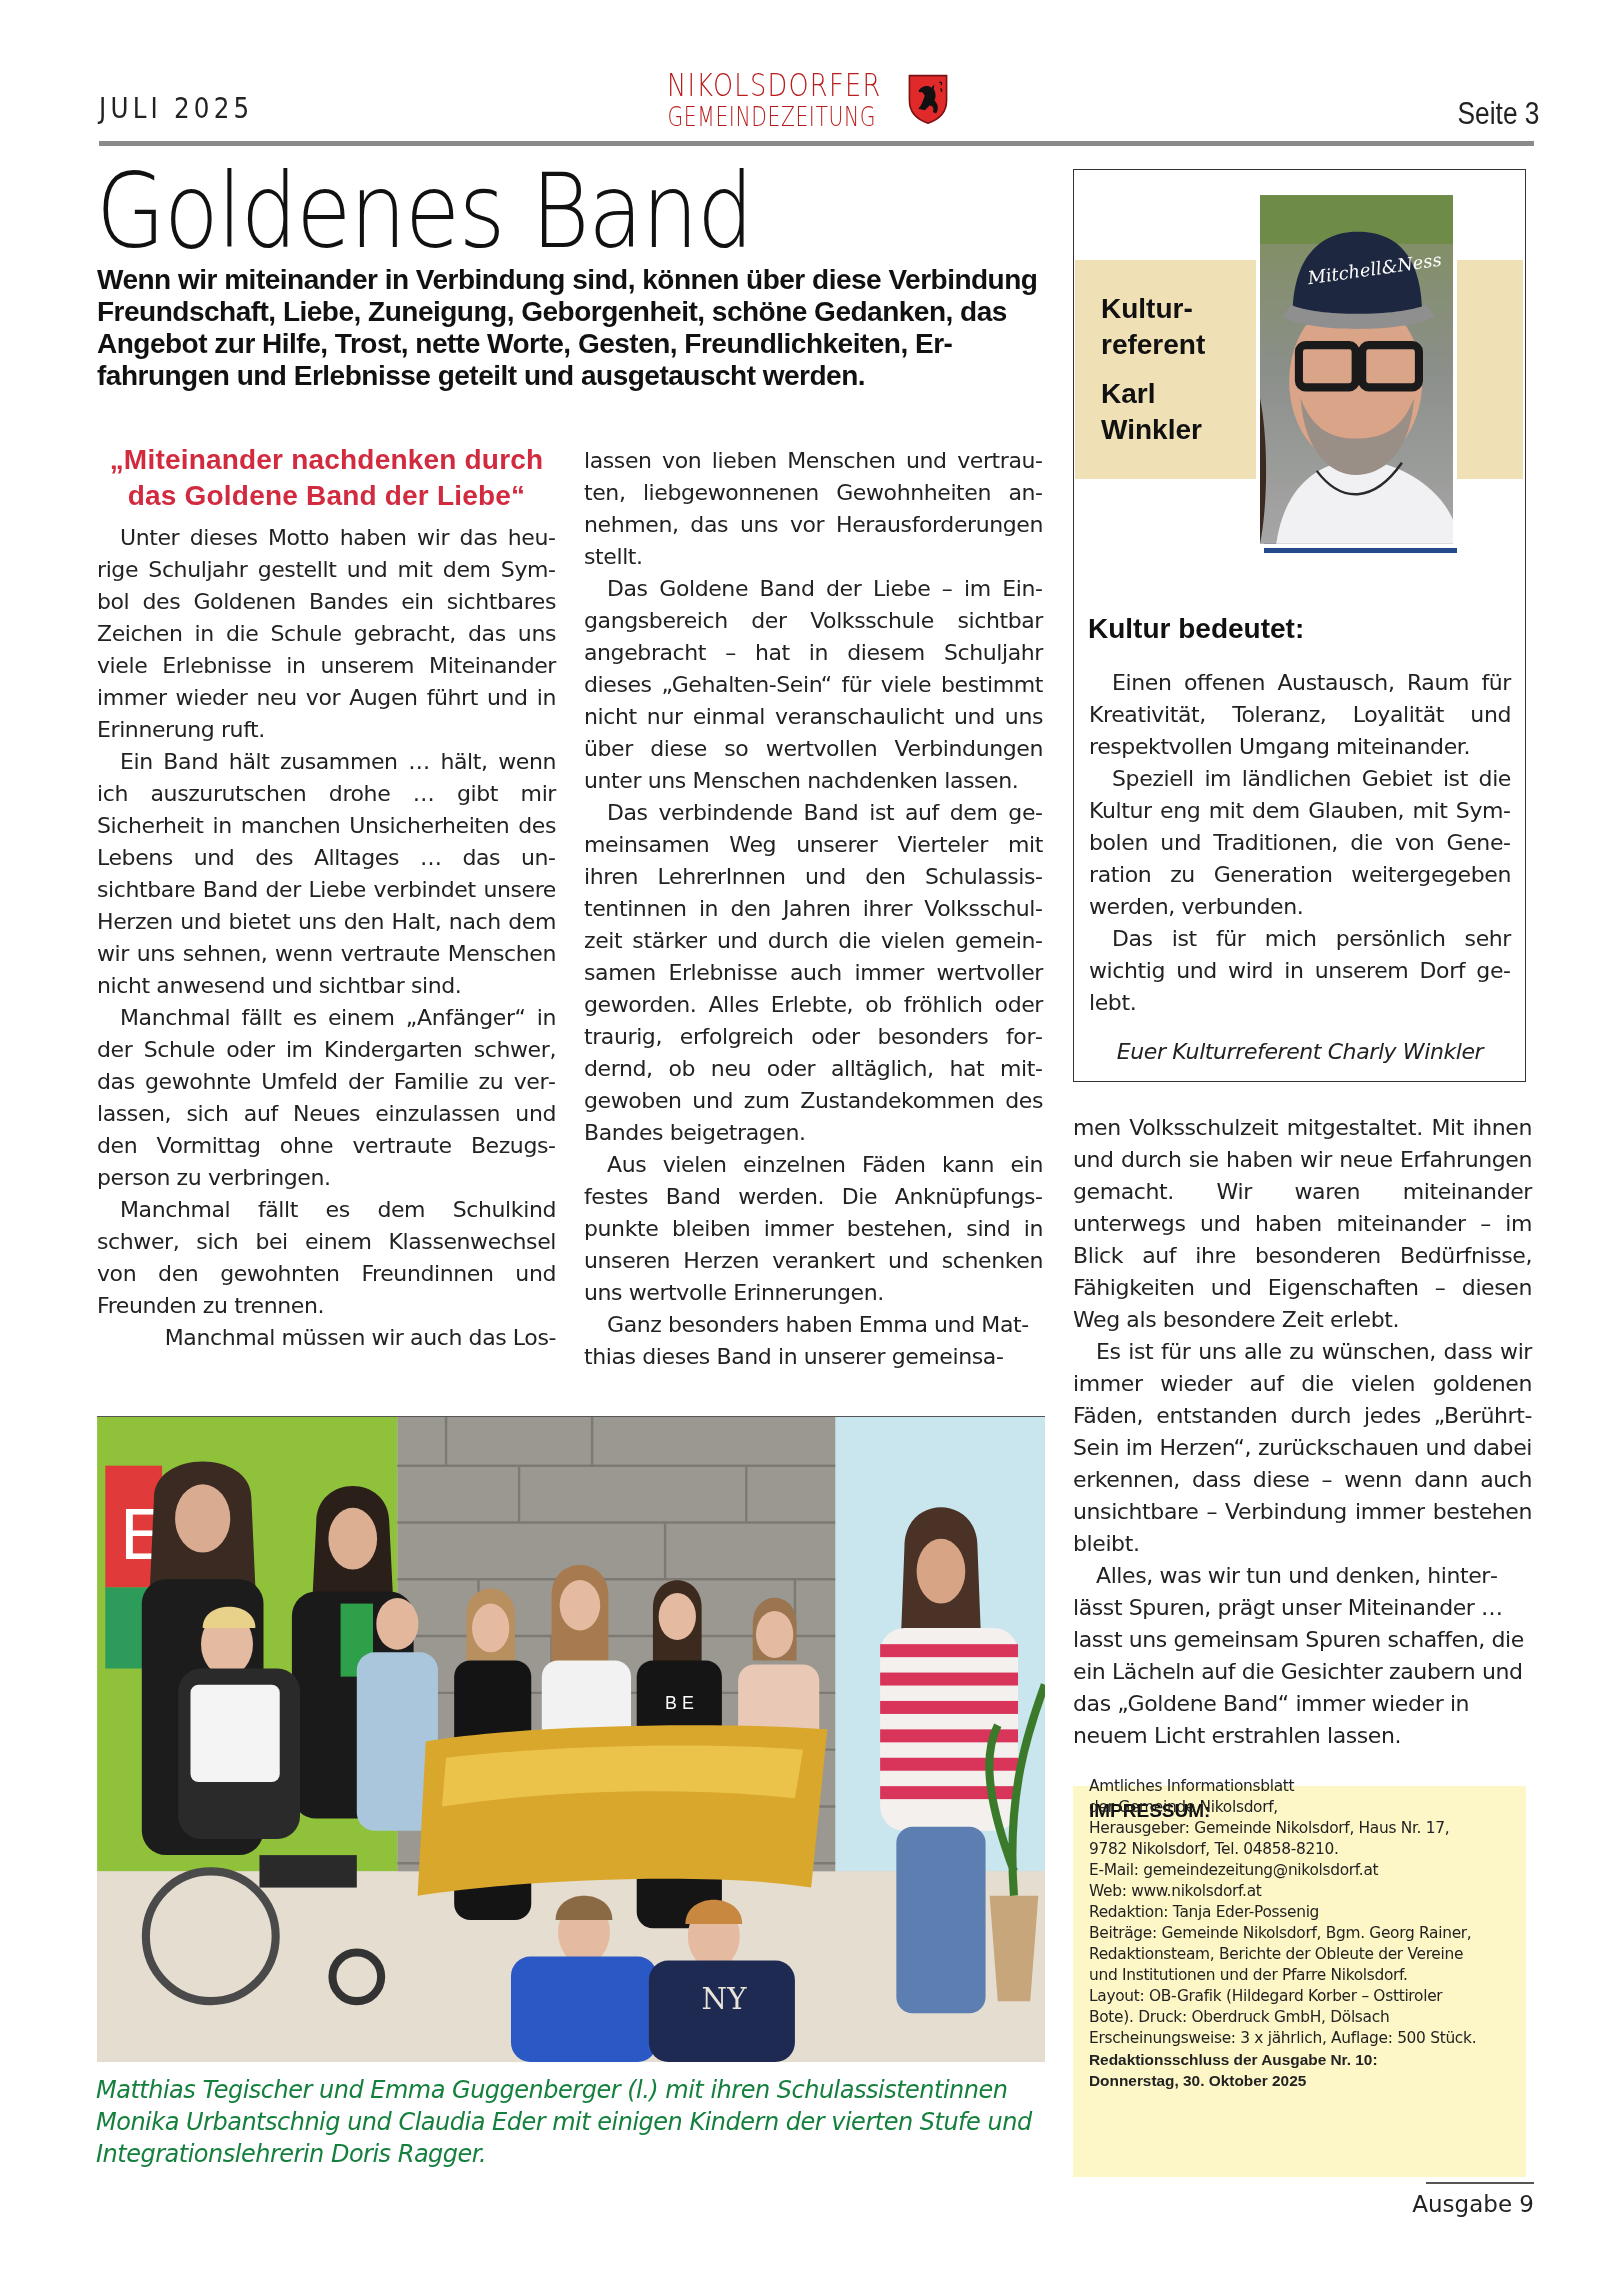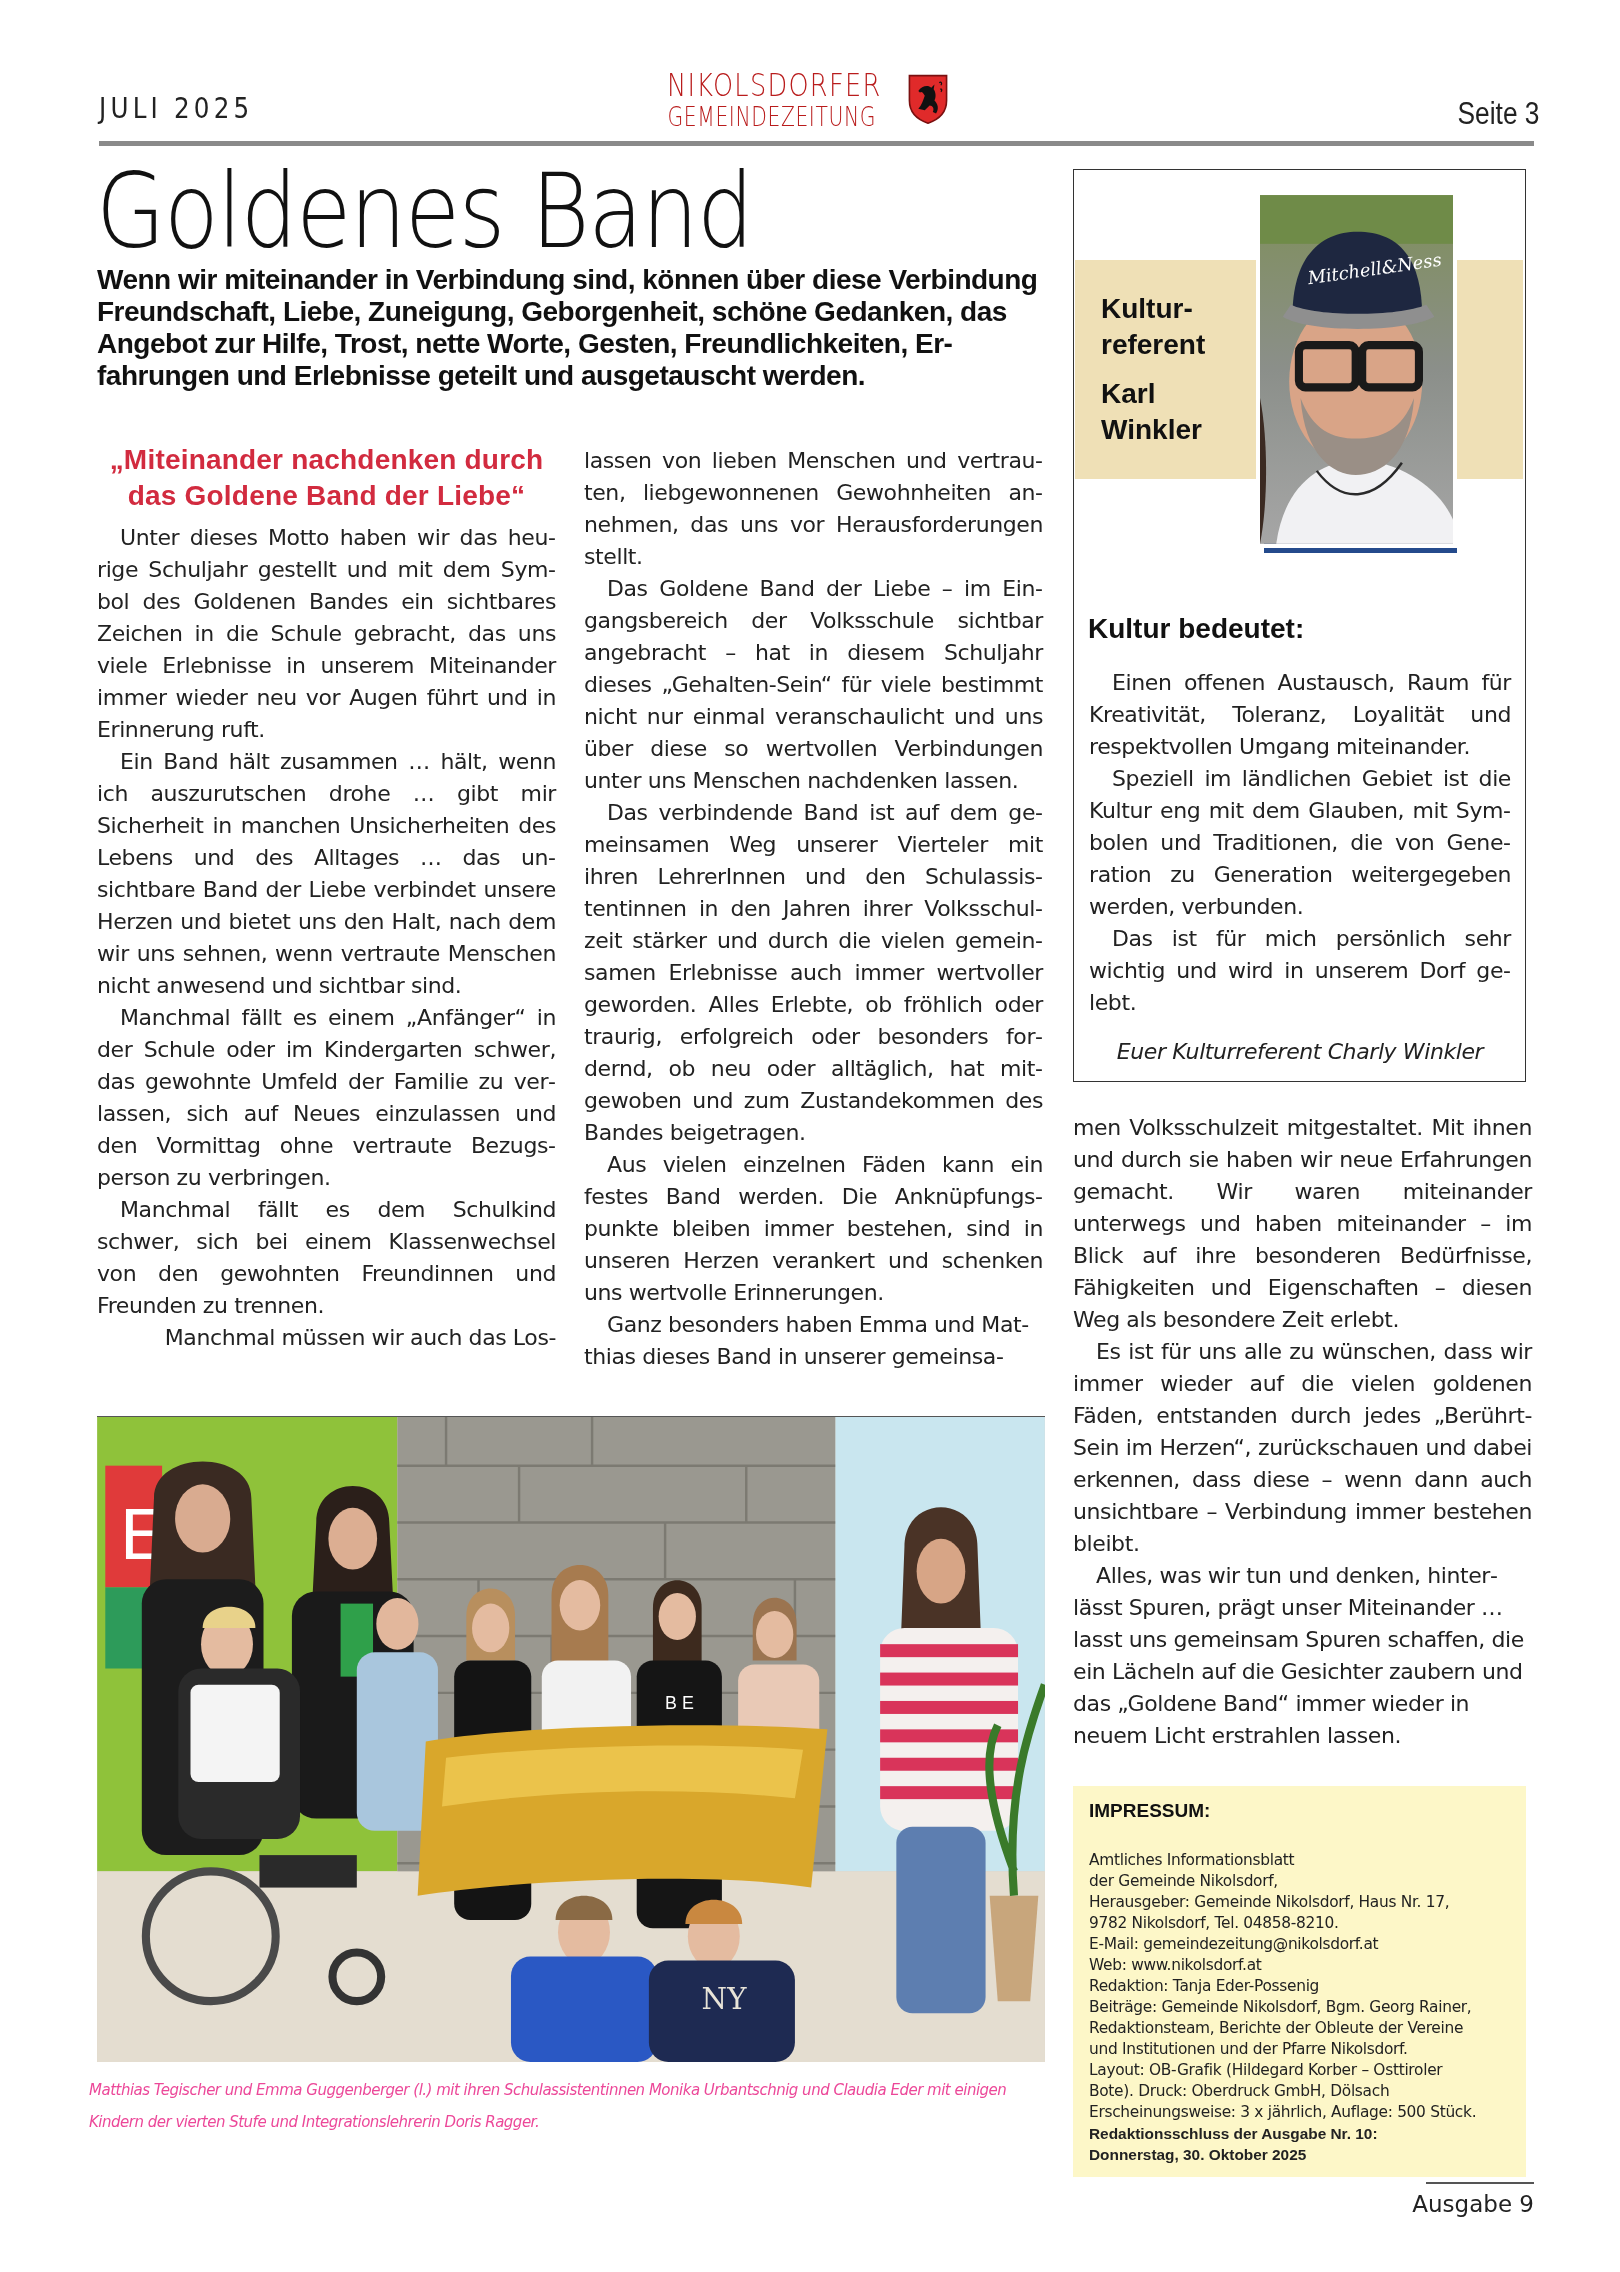--- a/index.html
+++ b/index.html
@@ -39,26 +39,26 @@
   .ktitle div + div { margin-top: 13px; }
   .portrait-frame { left: 1264px; top: 196px; width: 193px; height: 357px; background: #244a8c; }
   .portrait { left: 1256px; top: 191px; width: 193px; height: 349px; overflow: hidden; border: 4px solid #fff; box-sizing: content-box; }
   .kheading { left: 1088px; top: 613px; font-size: 28px; font-weight: bold; font-family: "Liberation Sans", sans-serif; color: #111; }
   .kbody { left: 1089px; top: 667px; width: 422px; font-family: "DejaVu Sans", sans-serif; font-size: 22px; line-height: 32px; color: #222; text-align: justify; letter-spacing: -0.4px; }
   .kbody p { margin: 0; text-indent: 23px; }
   .ksig { left: 1089px; top: 1039px; width: 422px; text-align: center; font-style: italic; font-family: "DejaVu Sans", sans-serif; font-size: 22px; color: #222; letter-spacing: -0.4px; }
 
   
   .photo { left: 97px; top: 1416px; width: 948px; height: 645px; overflow: hidden; border-top: 1.6px solid #555; }
-  .caption { left: 89px; top: 2074px; width: 950px; font-style: italic; font-family: "DejaVu Sans", sans-serif; font-size: 15px; line-height: 32px; color: #ec4899; letter-spacing: -0.5px; }
+  .caption { left: 96px; top: 2074px; width: 950px; font-style: italic; font-family: "DejaVu Sans", sans-serif; font-size: 24px; line-height: 32px; color: #15803d; letter-spacing: -0.5px; }
 
   
   .imp { left: 1073px; top: 1786px; width: 453px; height: 391px; background: #fdf7c8; }
   .imp-title { left: 1089px; top: 1800px; font-size: 19px; font-weight: bold; font-family: "Liberation Sans", sans-serif; color: #111; }
-  .imp-body { left: 1089px; top: 1850px; width: 430px; font-size: 15.4px; line-height: 21px; font-family: "DejaVu Sans", sans-serif; color: #222; letter-spacing: -0.3px; }
+  .imp-body { left: 1089px; top: 1776px; width: 430px; font-size: 15.4px; line-height: 21px; font-family: "DejaVu Sans", sans-serif; color: #222; letter-spacing: -0.3px; }
   .imp-body div { white-space: nowrap; }
   .imp-bold { font-weight: bold; font-family: "Liberation Sans", sans-serif; letter-spacing: 0; }
 
   
   .foot-rule { left: 1426px; top: 2182px; width: 108px; height: 1.6px; background: #555; }
   .foot { right: 86px; top: 2191px; font-size: 23px; font-family: "DejaVu Sans", sans-serif; color: #222; }
 </style>
 </head>
 <body>
 

